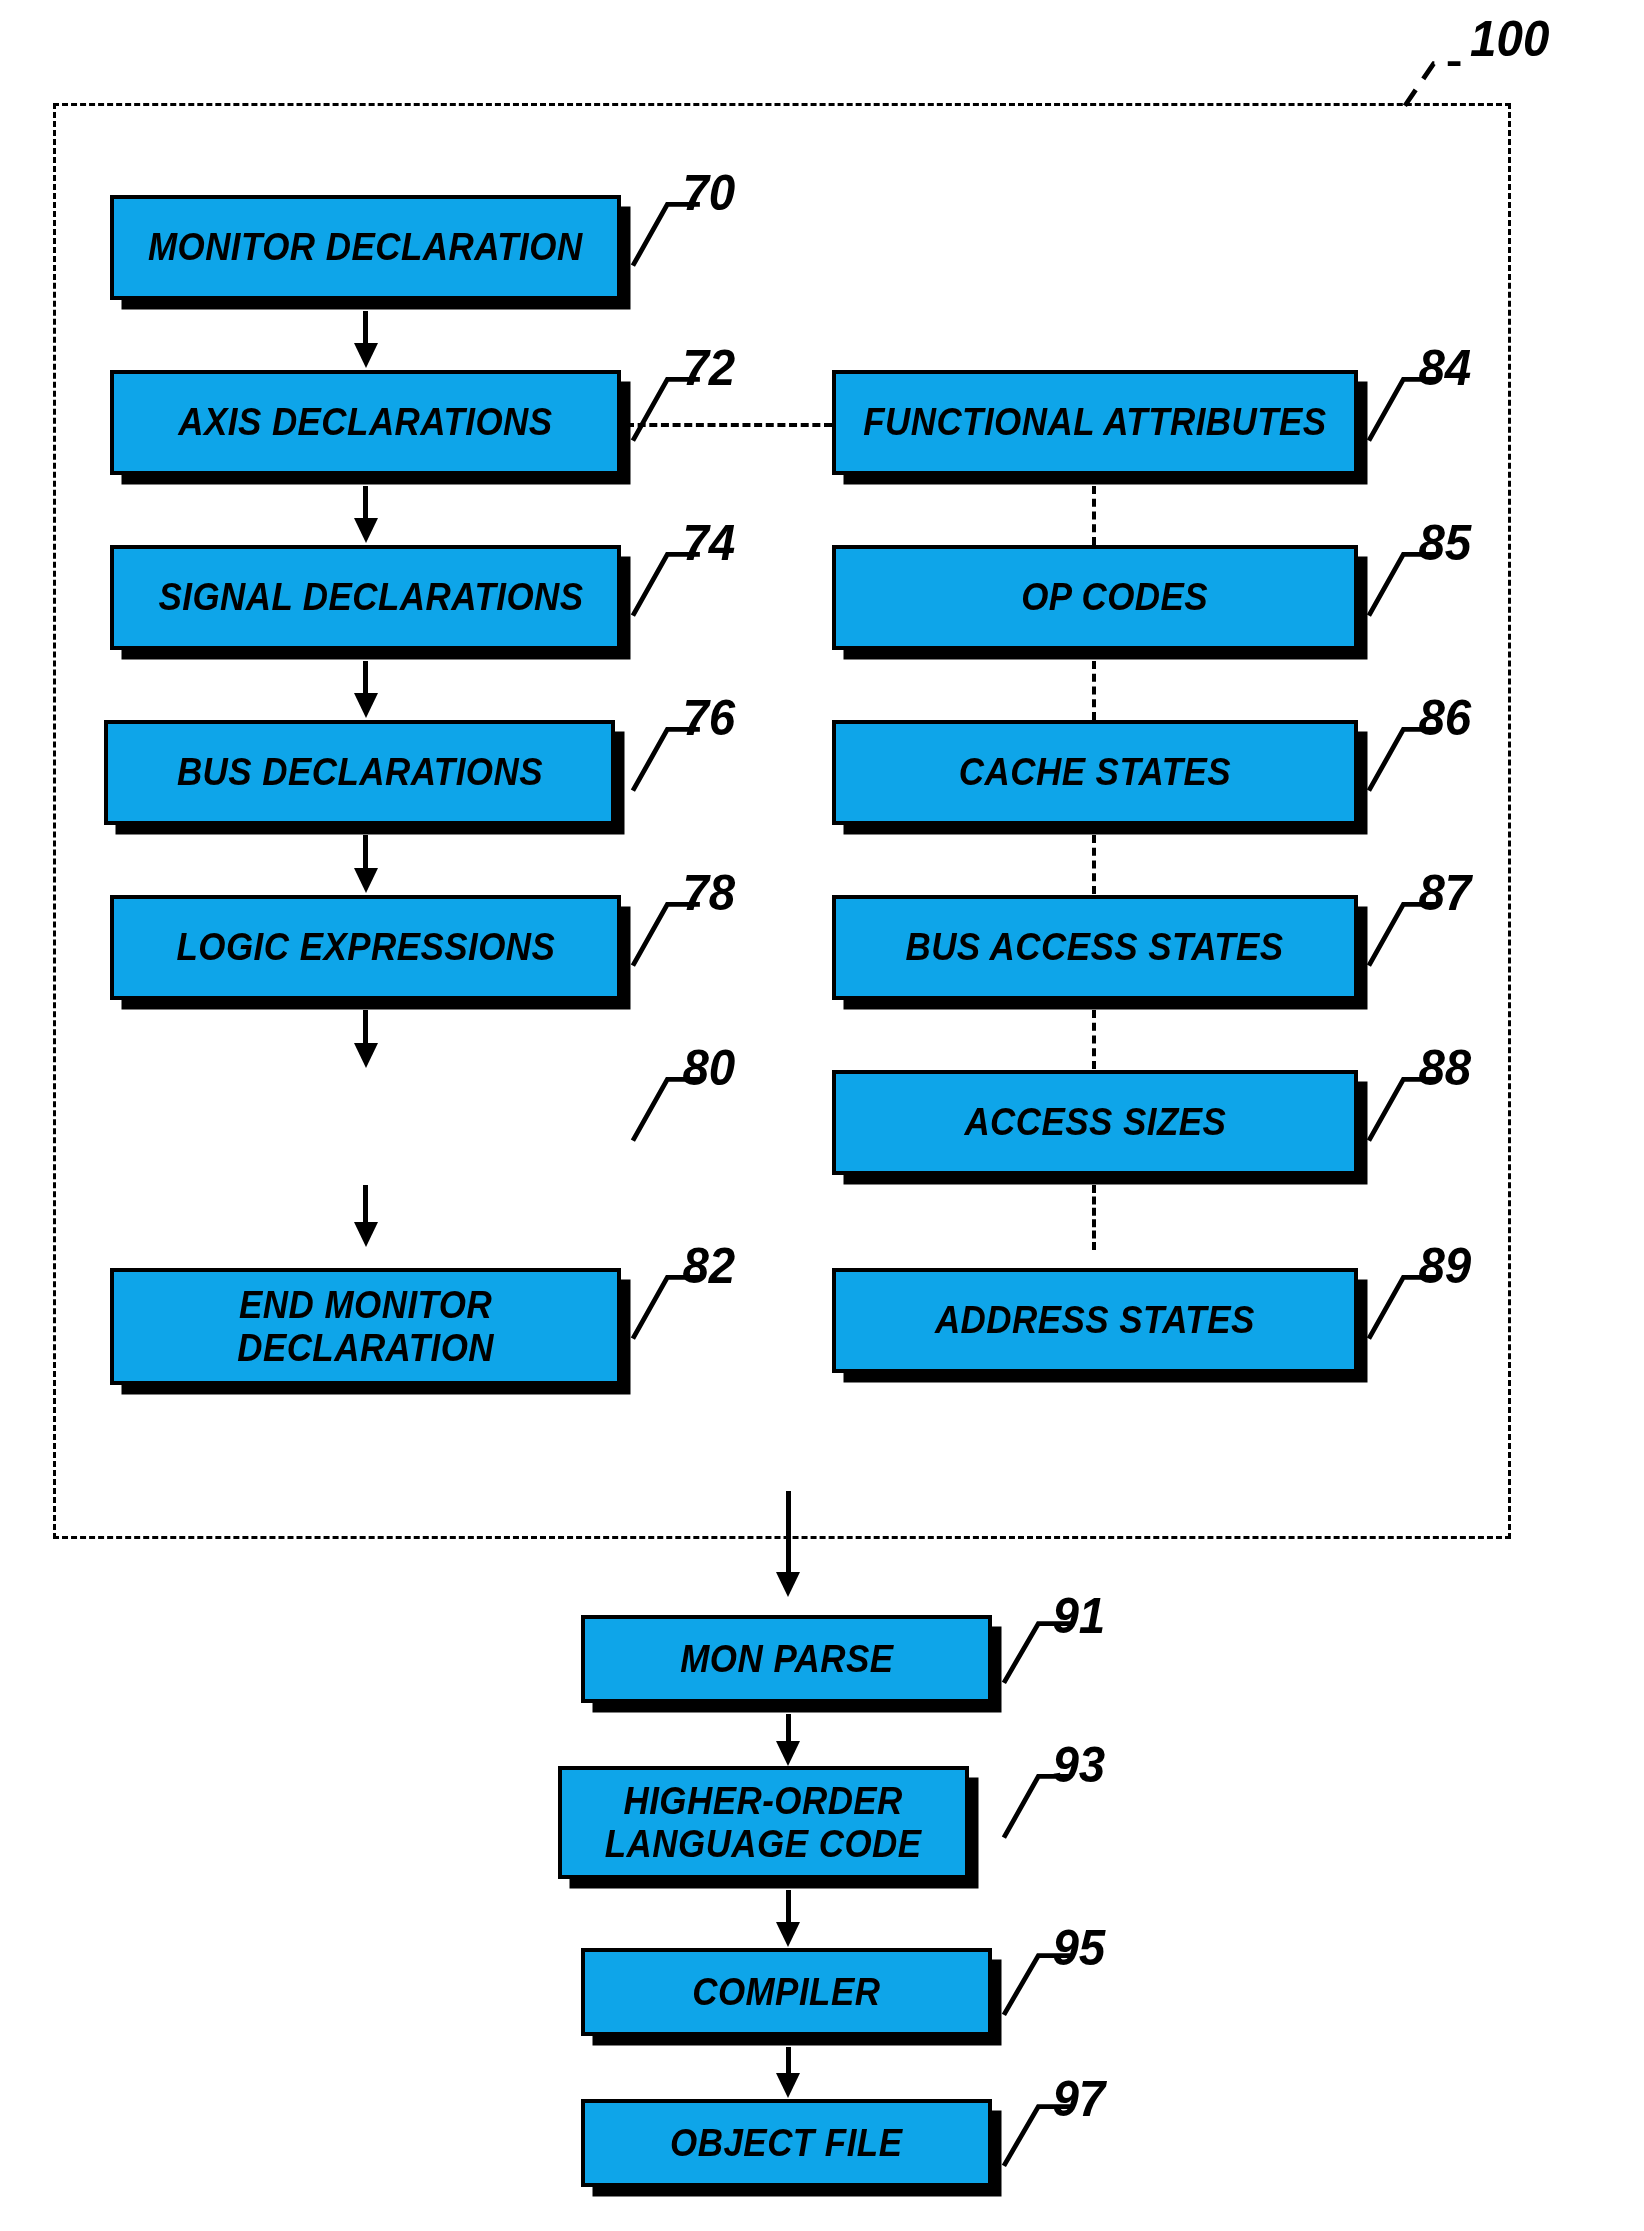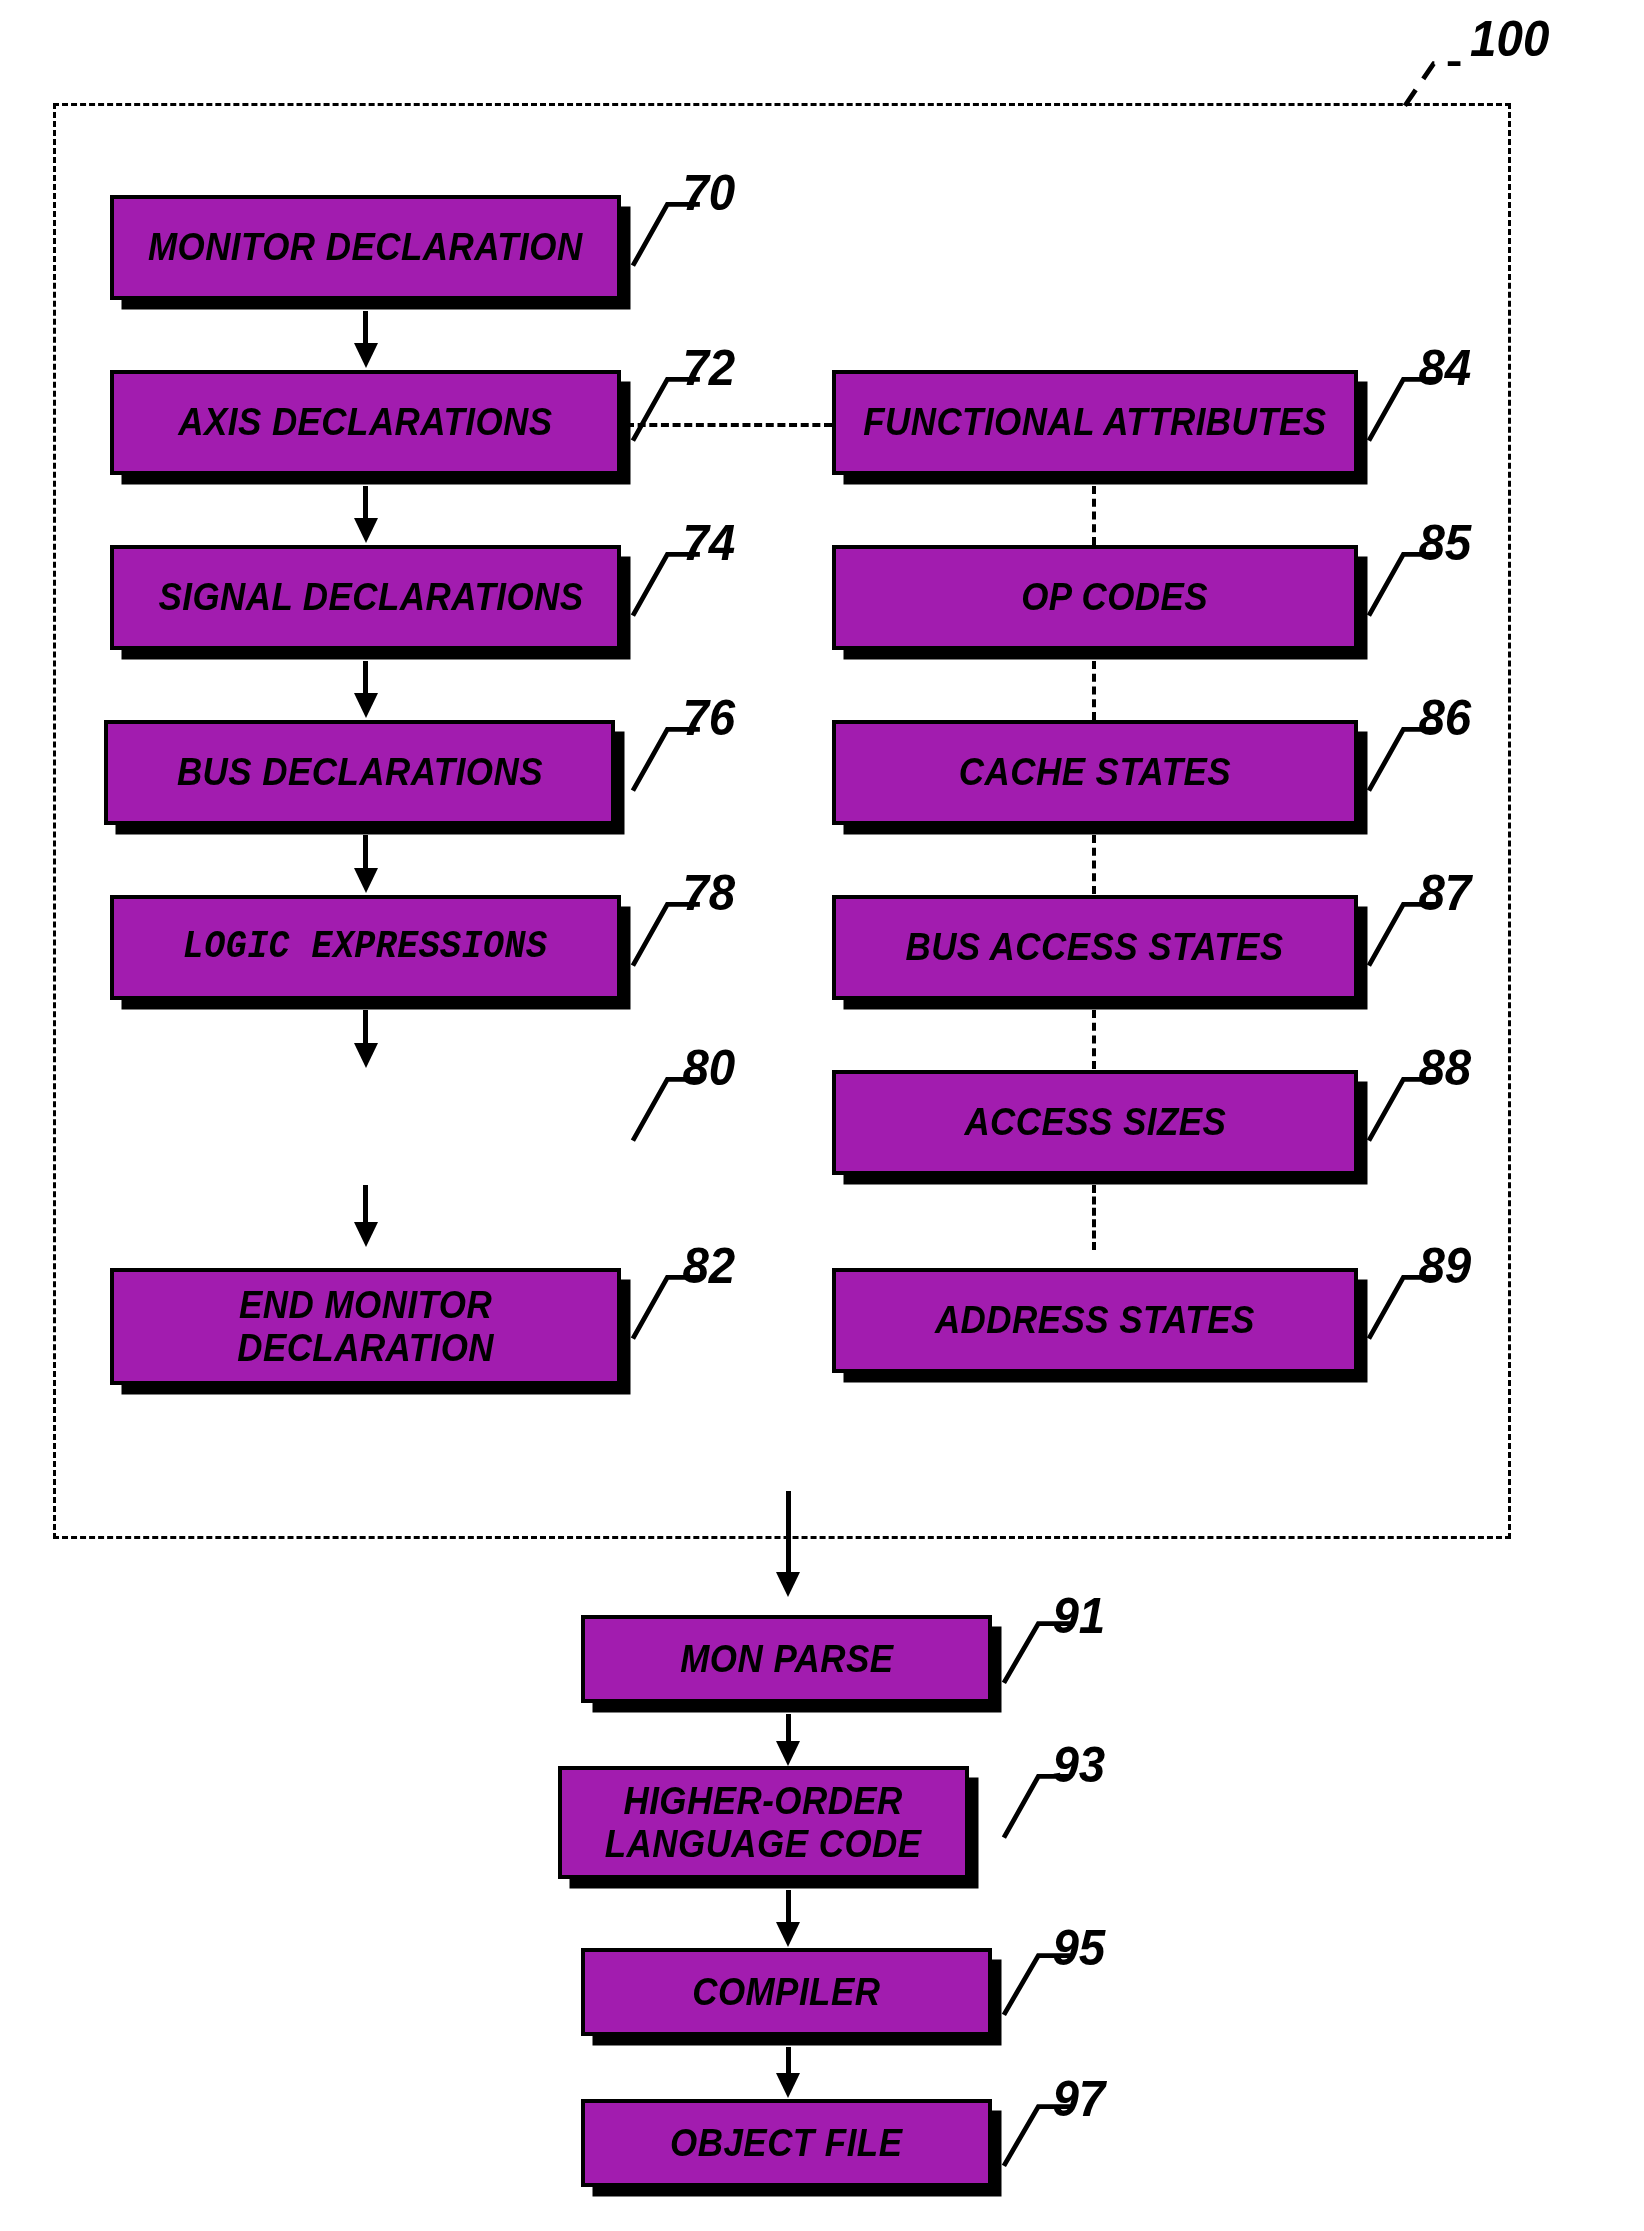--- a/index.html
+++ b/index.html
@@ -24,21 +24,21 @@
     width: 1458px;
     height: 1436px;
     border: 3.8px dashed #000;
     box-sizing: border-box;
   }
 
   
   .node {
     position: absolute;
     box-sizing: border-box;
-    background: #a21caf;
+    background: #0ea5e9;
     border: 4.8px solid #000;
     box-shadow: 10.5px 10.5px 0 -1px #000;
     display: flex;
     align-items: center;
     justify-content: center;
     text-align: center;
   }
   .node .label {
     font-style: italic;
     font-weight: 700;
@@ -141,21 +141,21 @@
     <span class="label">BUS DECLARATIONS</span>
   </div>
   <svg class="leader" style="left:608px; top:693px; width:134px; height:115px;" viewBox="0 0 140 120" width="134" height="115">
     <polyline points="26,102 62,38 96,38" fill="none" stroke="#000" stroke-width="5"></polyline>
   </svg>
   <div class="ref" style="left:681px; top:689px;">76</div>
 
   <div class="conn conn-v" style="left:363px; top:835px; width:4.8px; height:46px;"></div>
   <div class="arrowhead" style="left:354px; top:868px;"></div>
 
-  <div class="node" style="left:110px; top:895px; width:511px; height:105px;font-family:Liberation Mono, monospace;">
+  <div class="node" style="left:110px; top:895px; width:511px; height:105px;">
     <span class="label">LOGIC EXPRESSIONS</span>
   </div>
   <svg class="leader" style="left:608px; top:868px; width:134px; height:115px;" viewBox="0 0 140 120" width="134" height="115">
     <polyline points="26,102 62,38 96,38" fill="none" stroke="#000" stroke-width="5"></polyline>
   </svg>
   <div class="ref" style="left:681px; top:864px;">78</div>
 
   <div class="conn conn-v" style="left:363px; top:1010px; width:4.8px; height:46px;"></div>
   <div class="arrowhead" style="left:354px; top:1043px;"></div>
 

